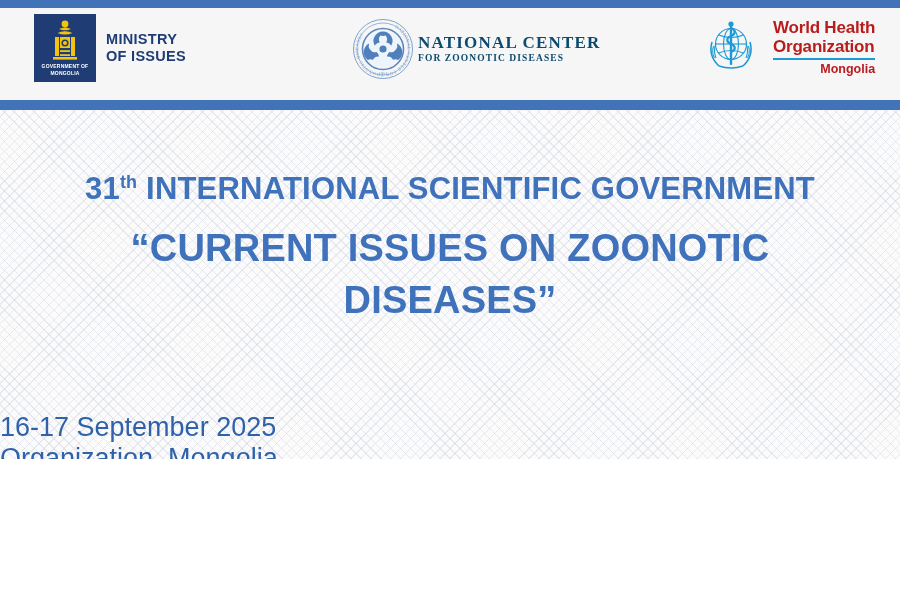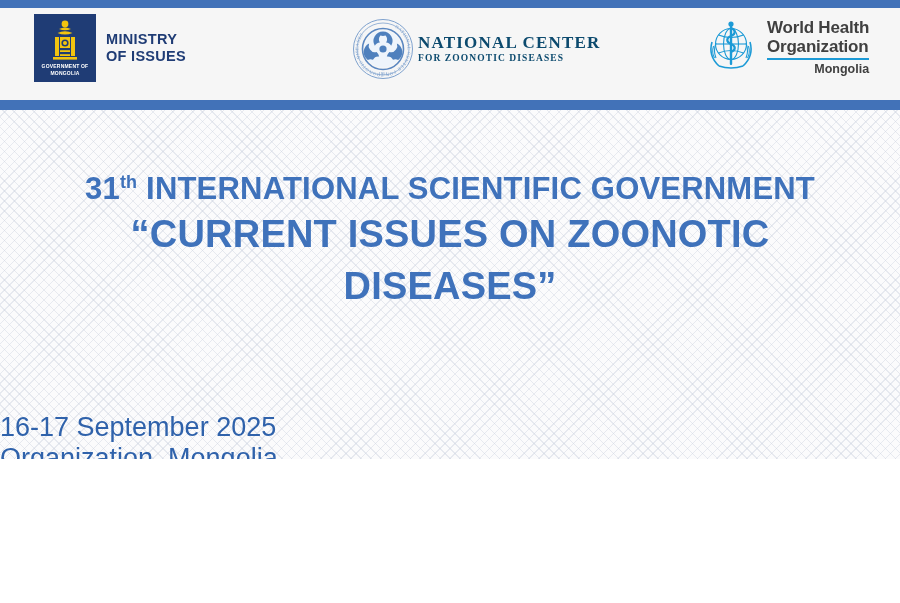--- a/index.html
+++ b/index.html
@@ -110,22 +110,22 @@
     line-height: 13px;
   }
 
   .logo-who {
     position: absolute;
     left: 700px; top: 18px;
     display: flex;
     align-items: flex-start;
   }
   .who-text {
-    margin-left: 5px;
-    color: #404040;
+    margin-left: 11px;
+    color: #b91c1c;
   }
   .who-name {
     font-size: 17px;
     font-weight: bold;
     line-height: 19px;
     letter-spacing: -0.2px;
   }
   .who-divider {
     width: 100%;
     height: 1.5px;
@@ -170,21 +170,21 @@
     font-size: 0.58em;
     vertical-align: super;
     line-height: 0;
   }
   .title-main {
     color: #3f72bb;
     font-size: 38px;
     font-weight: bold;
     line-height: 52px;
     letter-spacing: 0.2px;
-    margin-top: 0;
+    margin-top: 14px;
     padding: 0 60px;
   }
 
   .meta-wrap {
     position: absolute;
     top: 302px; left: 0;
     width: 900px;
     text-align: left;
     color: #2f62ab;
     font-size: 27px;

